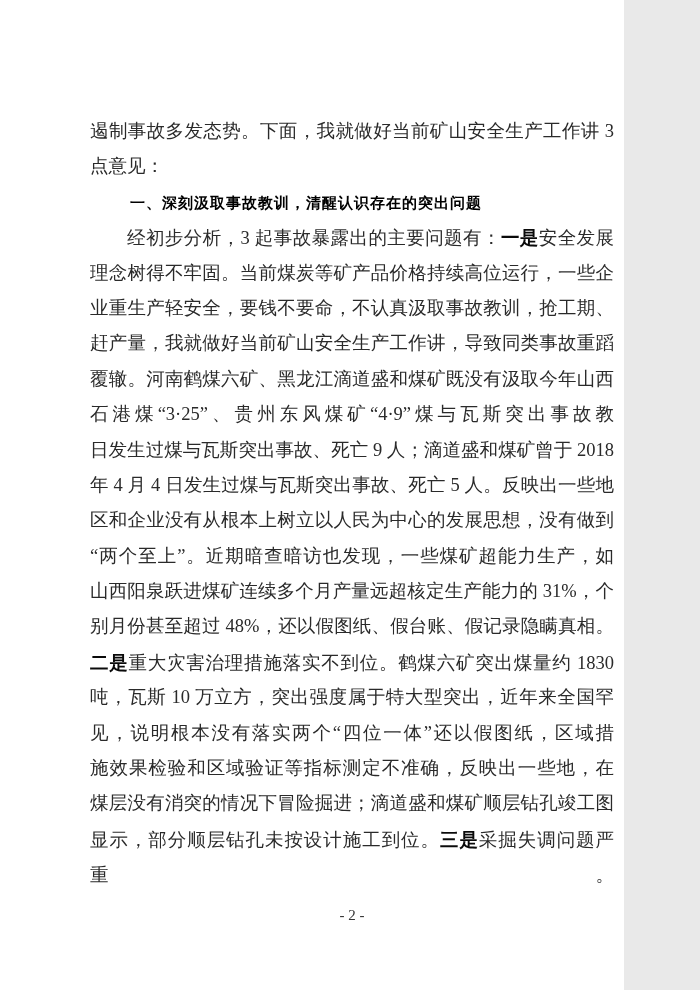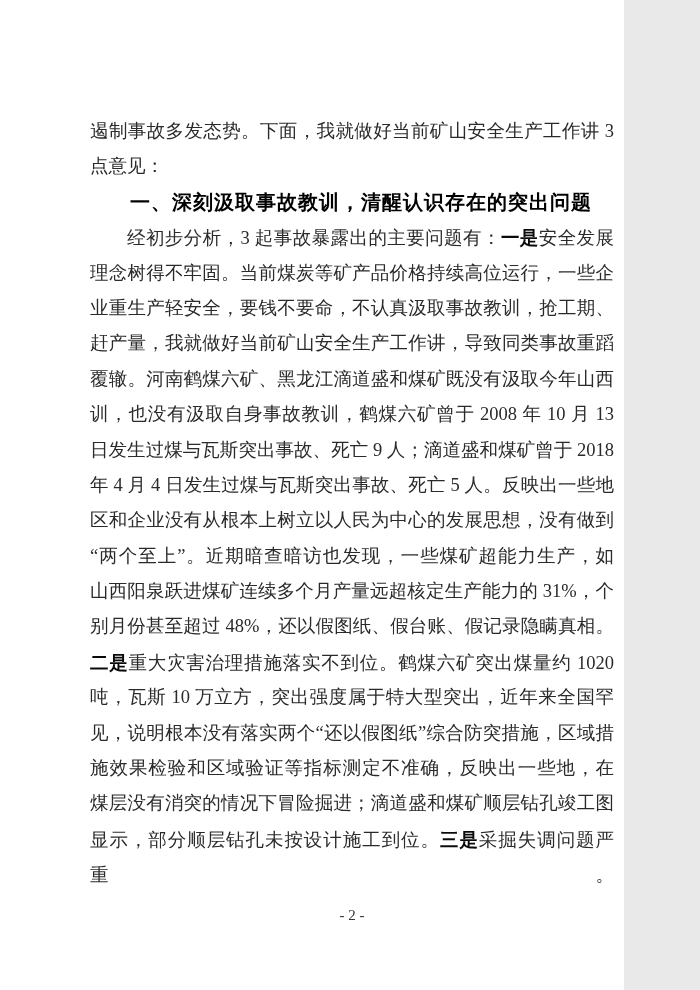--- a/index.html
+++ b/index.html
@@ -44,21 +44,21 @@
   .line.indent {
     padding-left: 37px;
     width: 487px;
   }
   .line.heading {
     text-align: left;
     text-align-last: left;
     padding-left: 40px;
     font-family: "Liberation Sans", "DejaVu Sans", sans-serif;
     font-weight: 700;
-    font-size: 20px;
+    font-size: 15px;
     letter-spacing: 1px;
     color: #000000;
   }
   .bm {
     font-family: "Liberation Sans", "DejaVu Sans", sans-serif;
     font-weight: 700;
     color: #0a0a0a;
   }
   .footer {
     position: absolute;
@@ -87,40 +87,40 @@
     <div class="line indent"><span>经初步分析，3 起事故暴露出的主要问题有：</span><span class="bm">一是</span><span>安全发展</span></div>
 
     <div class="line"><span>理念树得不牢固。当前煤炭等矿产品价格持续高位运行，一些企</span></div>
 
     <div class="line"><span>业重生产轻安全，要钱不要命，不认真汲取事故教训，抢工期、</span></div>
 
     <div class="line"><span>赶产量，我就做好当前矿山安全生产工作讲，导致同类事故重蹈</span></div>
 
     <div class="line"><span>覆辙。河南鹤煤六矿、黑龙江滴道盛和煤矿既没有汲取今年山西</span></div>
 
+    <div class="line"><span>石港煤“3·25”、贵州东风煤矿“4·9”煤与瓦斯突出事故教</span></div>
 
-    <div class="line"><span>训，也没有汲取自身事故教训，鹤煤六矿曾于 2008 年 10 月 13</span></div>
 
     <div class="line"><span>日发生过煤与瓦斯突出事故、死亡 9 人；滴道盛和煤矿曾于 2018</span></div>
 
     <div class="line"><span>年 4 月 4 日发生过煤与瓦斯突出事故、死亡 5 人。反映出一些地</span></div>
 
     <div class="line"><span>区和企业没有从根本上树立以人民为中心的发展思想，没有做到</span></div>
 
     <div class="line"><span>“两个至上”。近期暗查暗访也发现，一些煤矿超能力生产，如</span></div>
 
     <div class="line"><span>山西阳泉跃进煤矿连续多个月产量远超核定生产能力的 31%，个</span></div>
 
     <div class="line"><span>别月份甚至超过 48%，还以假图纸、假台账、假记录隐瞒真相。</span></div>
 
-    <div class="line"><span class="bm">二是</span><span>重大灾害治理措施落实不到位。鹤煤六矿突出煤量约 1020</span></div>
+    <div class="line"><span class="bm">二是</span><span>重大灾害治理措施落实不到位。鹤煤六矿突出煤量约 1830</span></div>
 
     <div class="line"><span>吨，瓦斯 10 万立方，突出强度属于特大型突出，近年来全国罕</span></div>
 
-    <div class="line"><span>见，说明根本没有落实两个“还以假图纸”综合防突措施，区域措</span></div>
+    <div class="line"><span>见，说明根本没有落实两个“四位一体”还以假图纸，区域措</span></div>
 
     <div class="line"><span>施效果检验和区域验证等指标测定不准确，反映出一些地，在</span></div>
 
     <div class="line"><span>煤层没有消突的情况下冒险掘进；滴道盛和煤矿顺层钻孔竣工图</span></div>
 
     <div class="line"><span>显示，部分顺层钻孔未按设计施工到位。</span><span class="bm">三是</span><span>采掘失调问题严重。</span></div>
 
   </div>
 
   <div class="footer">- 2 -</div>

